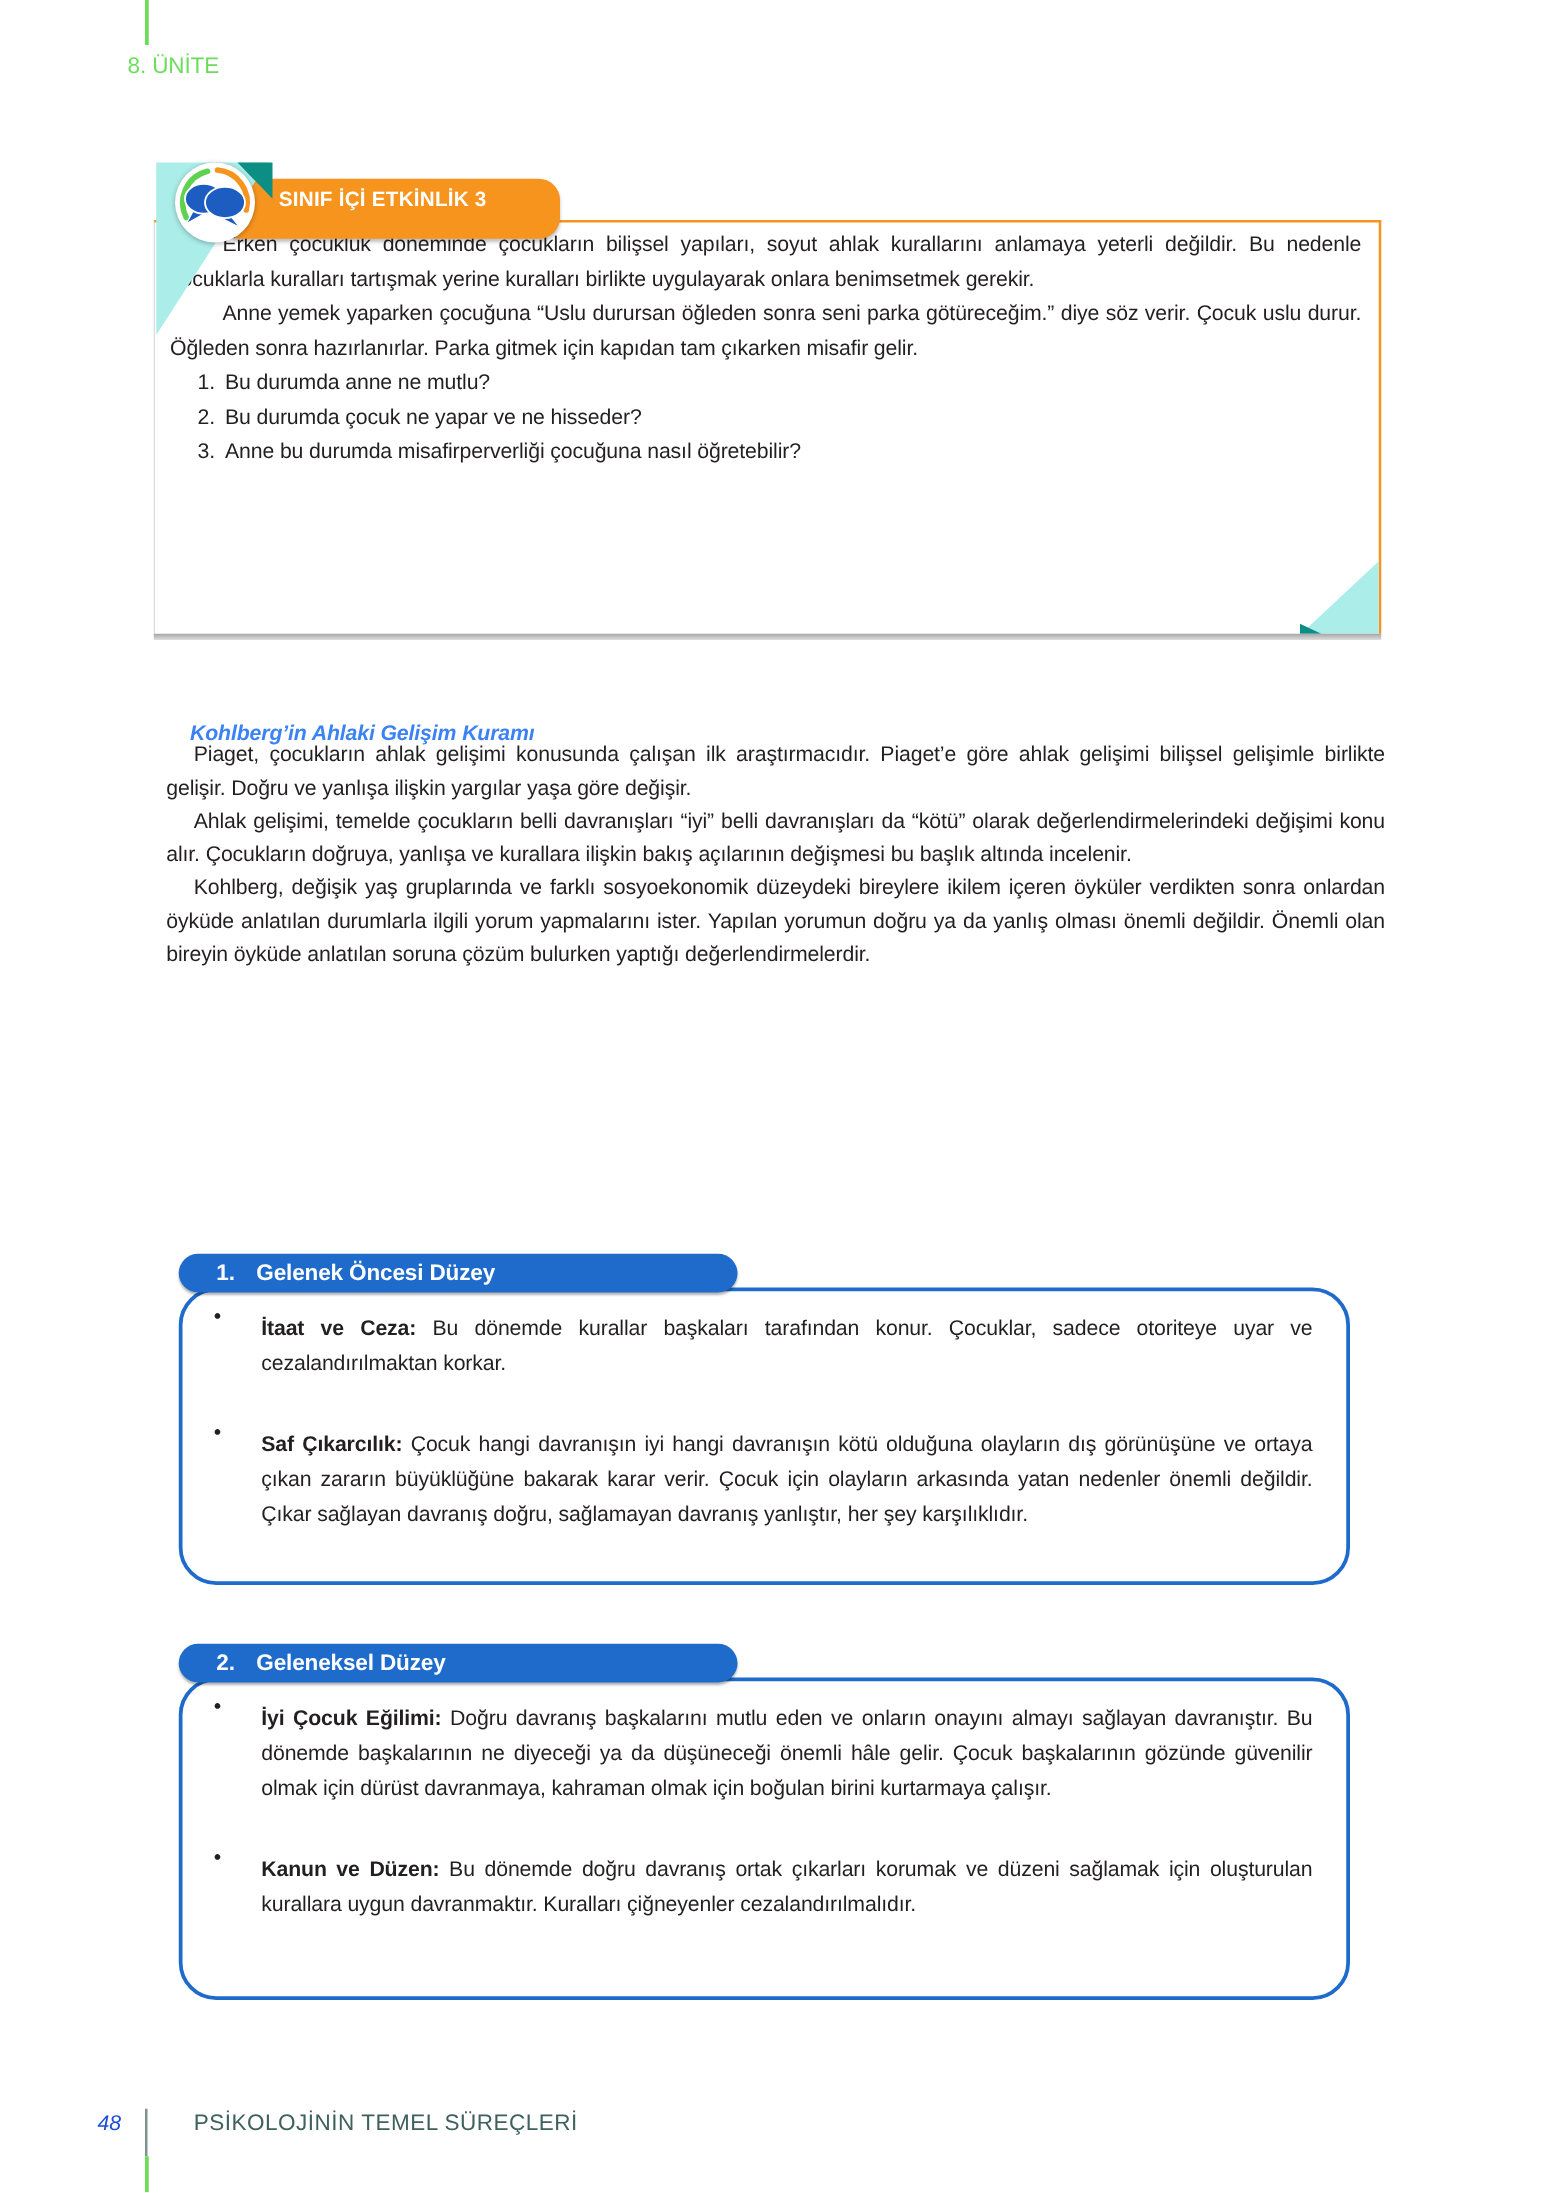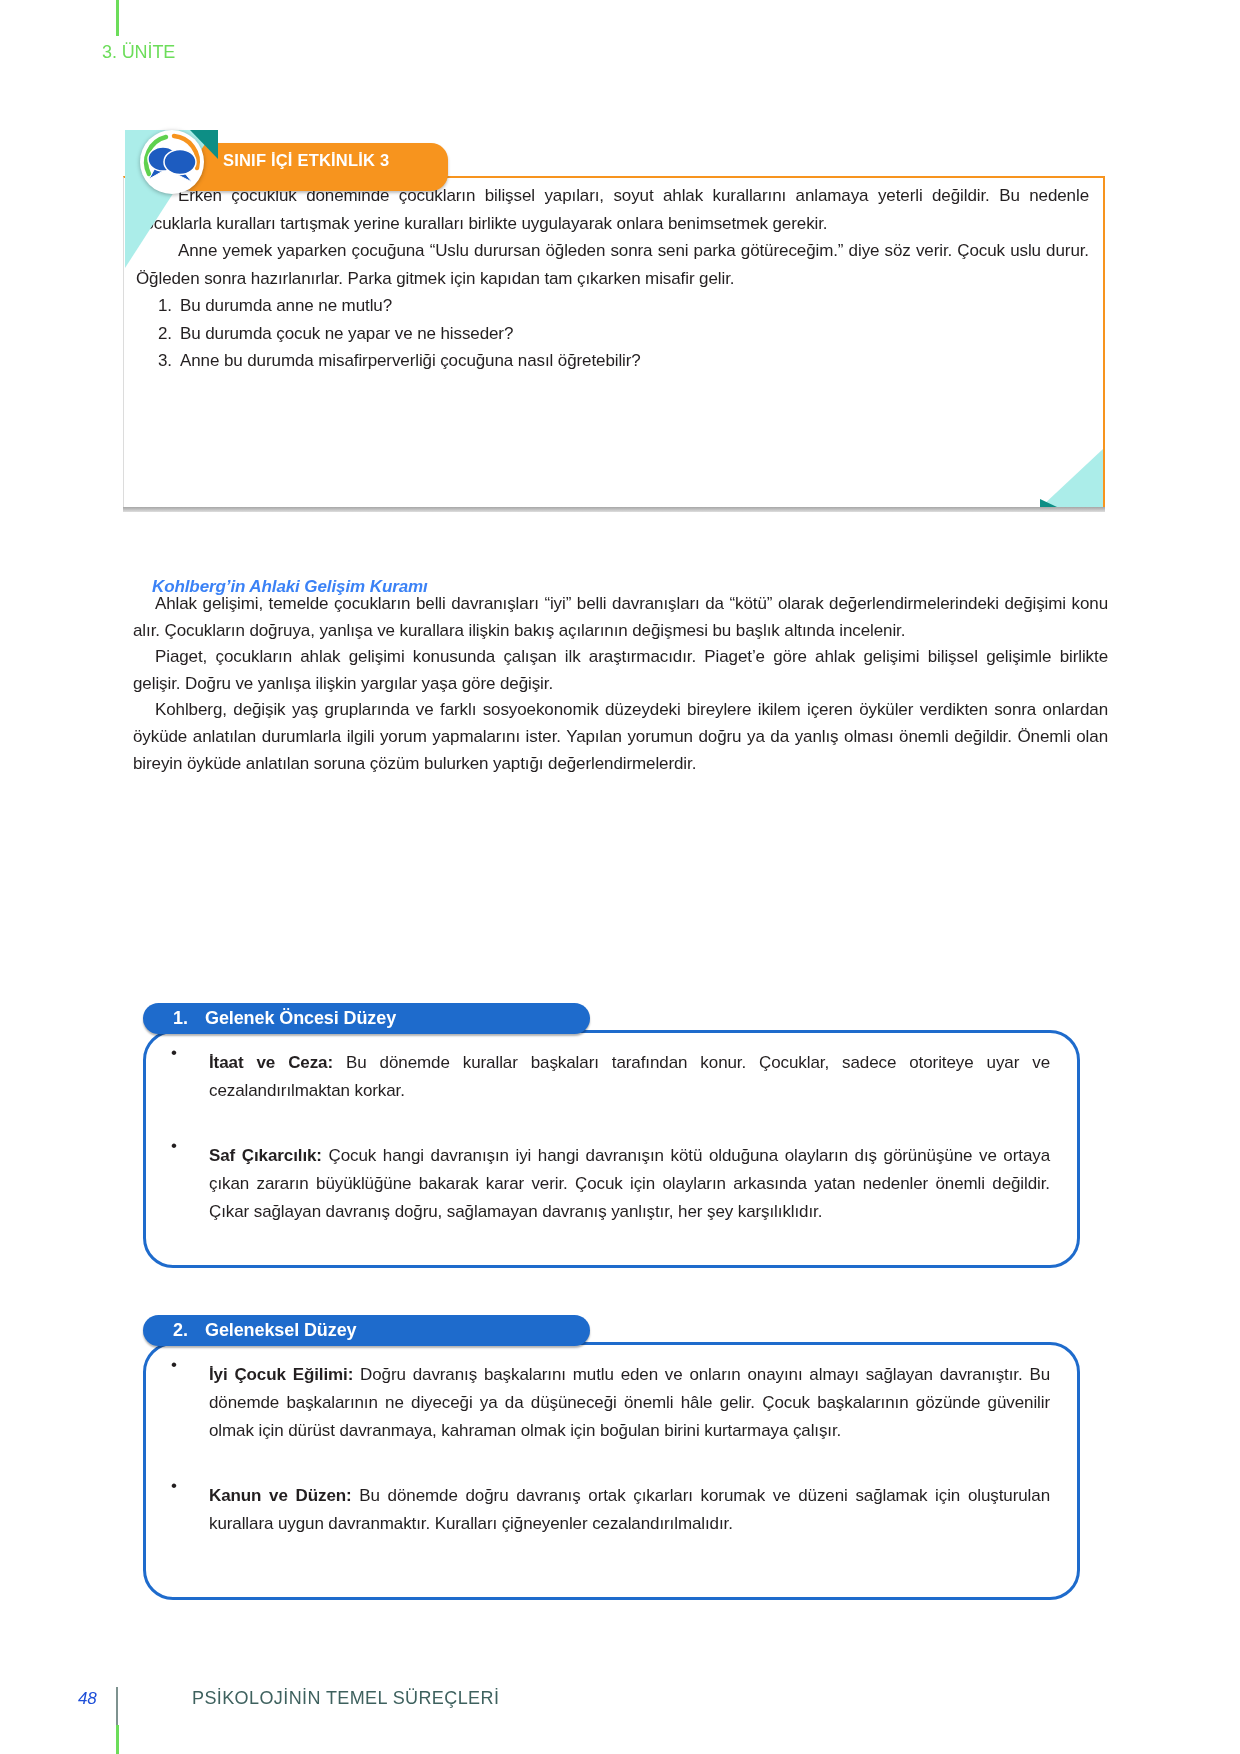--- a/index.html
+++ b/index.html
@@ -69,29 +69,29 @@
   }
   .level-items { position:absolute; left:22px; right:20px; top:36px; }
   .bullet { display:flex; margin:0 0 17px 0; font-size:17px; line-height:28px; }
   .dot { flex:none; width:28px; padding-left:6px; }
   .b-text { flex:1; margin:10px; text-align:justify; }
 
   
   .footer-num { position:absolute; left:78px; top:1689px; font-size:17px; color:#1d4ed8;font-style:italic; }
   .footer-rule { position:absolute; left:116px; top:1687px; width:2px; height:38px; background:#7e928f; }
   .footer-rule-green { position:absolute; left:116px; top:1725px; width:3px; height:29px; background:#6cdd5a; }
-  .footer-title { position:absolute; left:155px; top:1688px; font-size:18px; color:#3e615e; letter-spacing:0.4px;margin-left:37px; }
+  .footer-title { position:absolute; left:155px; top:1688px; font-size:18px; color:#3e615e; letter-spacing:0.4px; }
 </style>
 </head>
 <body>
 
 <div class="page">
 
   <div class="top-rule"></div>
-  <div class="unit-label">3. ÜNİTE</div>
+  <div class="unit-label">8. ÜNİTE</div>
 
   <section class="activity">
     <div class="act-frame"></div>
 
     <svg class="act-icon" width="100" height="150" viewBox="0 0 100 150">
       <polygon points="3,4 92,4 3,142" fill="#abede9"></polygon>
       <polygon points="68,4 96,4 96,33" fill="#0d8e85"></polygon>
       <circle cx="50" cy="36" r="32" fill="#ffffff" style="filter:drop-shadow(0 1px 2px rgba(0,0,0,.3));"></circle>
       <path d="M 27 48 A 26 26 0 0 1 44 11" stroke="#5fd14f" stroke-width="4.5" fill="none" stroke-linecap="round"></path>
       <path d="M 52 10 A 26 26 0 0 1 75 42" stroke="#f7941e" stroke-width="4.5" fill="none" stroke-linecap="round"></path>
@@ -123,22 +123,22 @@
     </div>
 
     <div class="act-fold-cyan"></div>
     <div class="act-fold-teal"></div>
     <div class="act-shadow"></div>
   </section>
 
   <h2 class="section-heading">Kohlberg’in Ahlaki Gelişim Kuramı</h2>
 
   <div class="body-copy">
+    <p>Piaget, çocukların ahlak gelişimi konusunda çalışan ilk araştırmacıdır. Piaget’e göre ahlak gelişimi bilişsel gelişimle birlikte gelişir. Doğru ve yanlışa ilişkin yargılar yaşa göre değişir.</p>
     <p>Ahlak gelişimi, temelde çocukların belli davranışları “iyi” belli davranışları da “kötü” olarak değerlendirmelerindeki değişimi konu alır. Çocukların doğruya, yanlışa ve kurallara ilişkin bakış açılarının değişmesi bu başlık altında incelenir.</p>
-    <p>Piaget, çocukların ahlak gelişimi konusunda çalışan ilk araştırmacıdır. Piaget’e göre ahlak gelişimi bilişsel gelişimle birlikte gelişir. Doğru ve yanlışa ilişkin yargılar yaşa göre değişir.</p>
     <p>Kohlberg, değişik yaş gruplarında ve farklı sosyoekonomik düzeydeki bireylere ikilem içeren öyküler verdikten sonra onlardan öyküde anlatılan durumlarla ilgili yorum yapmalarını ister. Yapılan yorumun doğru ya da yanlış olması önemli değildir. Önemli olan bireyin öyküde anlatılan soruna çözüm bulurken yaptığı değerlendirmelerdir.</p>
   </div>
 
   <section class="level level-1">
     <div class="level-pill">
       <span class="num">1.</span>
       <span>Gelenek Öncesi Düzey</span>
     </div>
     <div class="level-box"></div>
     <div class="level-items">

